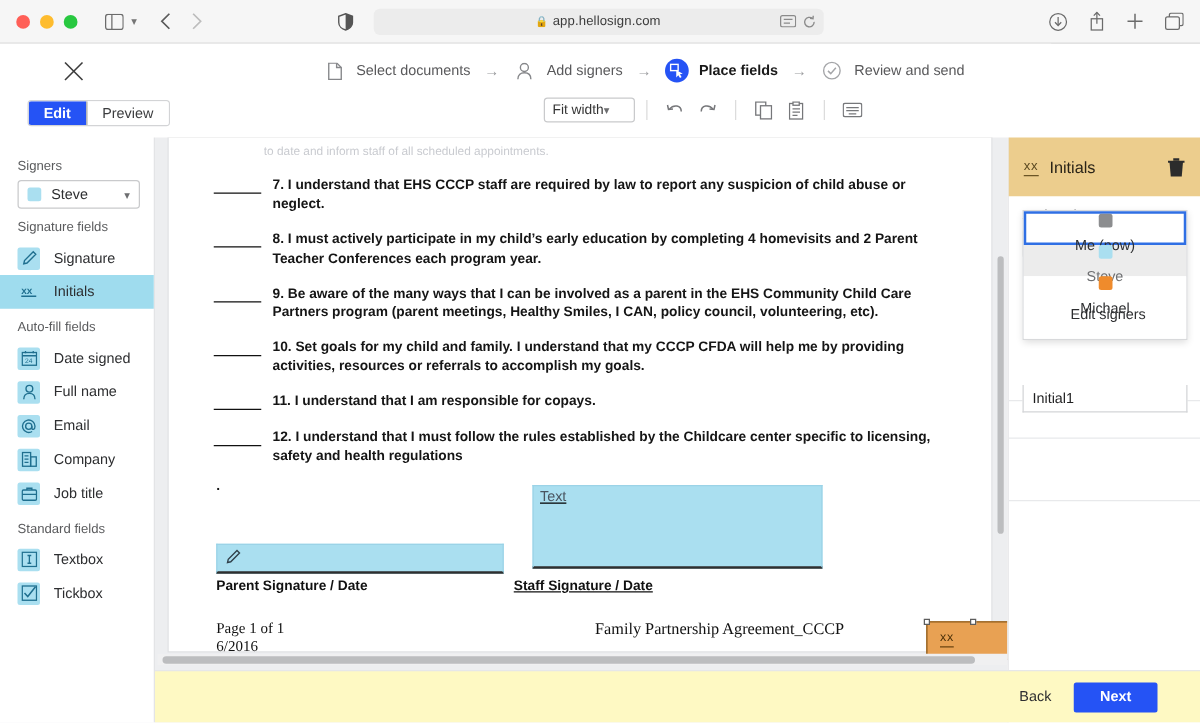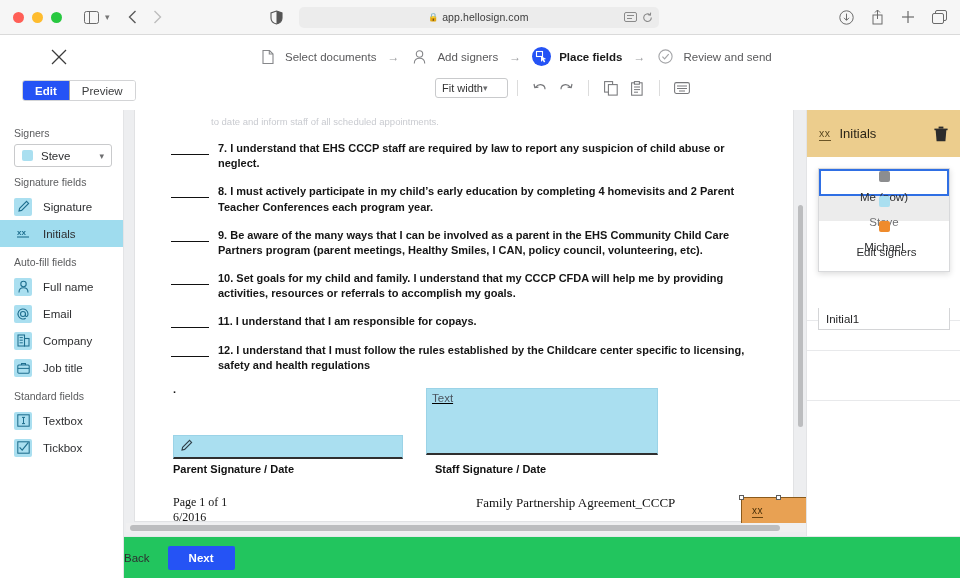--- a/index.html
+++ b/index.html
@@ -140,21 +140,21 @@
   }
   .sig-parent { left: 2px; top: 40px; width: 230px; height: 24px; }
   .pen { position: absolute; left: 6px; top: 3px; color: #30404a; }
   .text-field {
     position: absolute; left: 255px; top: -7px; width: 232px; height: 67px;
     background: #aadff0; border: 1px solid #9bd3e7; border-bottom: 2px solid #2f2f2f; text-decoration: underline;
   }
   .tf-label { font-size: 11.5px; color: #4a5560; margin: 3px 0 0 5px; }
   .sig-cap { position: absolute; font-size: 11px; font-weight: bold; color: #111; top: 68px; }
   .cap-parent { left: 2px; }
-  .cap-staff { left: 264px; }
+  .cap-staff { left: 240px; text-decoration: underline; }
 
   .footer-row { position: relative; margin-top: 14px; height: 44px; }
   .pg { position: absolute; left: 2px; top: 0; font-family: "Liberation Serif", serif;
     font-size: 12px; color: #111; line-height: 1.25; }
   .docname { position: absolute; left: 305px; top: 0; font-family: "Liberation Serif", serif;
     font-size: 13px; color: #111; }
   .initials-field {
     position: absolute; left: 570px; top: 2px; width: 76px; height: 31px;
     background: #e8a153; border: 1.5px solid #8a5a1b;
   }
@@ -223,22 +223,22 @@
     position: absolute; left: 11px; top: 198px; width: 132px; height: 22px;
     border: 1px solid #d4d5d7; border-top: none; background: #fff;
     display: flex; align-items: center; padding: 0 7px;
     font-size: 11.5px; color: #1f1f20;
   }
   .rp-sep { position: absolute; left: 0; width: 154px; height: 1px; background: #e8e9eb; }
 
   
   .bottom {
     position: absolute; left: 124px; bottom: 0; width: 836px; height: 42px;
-    background: #22c55e; border-top: 1px solid #e6e7e9;
-    display: flex; align-items: center; padding-right: 34px; gap: 18px;
+    background: #fef9c3; border-top: 1px solid #e6e7e9;
+    display: flex; align-items: center; justify-content: flex-end; padding-right: 34px; gap: 18px;
   }
   .btn-back { font-size: 11.5px; color: #2d2e30; cursor: pointer; }
   .btn-next {
     background: #2553f5; color: #fff; font-size: 11.5px; font-weight: bold;
     padding: 6px 21px; border-radius: 2px; border: none; cursor: pointer;
     font-family: "Liberation Sans", sans-serif;
   }
   svg { display: block; }
 </style>
 </head>
@@ -461,20 +461,32 @@
         <svg width="17" height="13" viewBox="0 0 17 13">
             <text x="2" y="8" font-family="Liberation Sans, sans-serif" font-size="8" font-weight="bold" fill="#1f6f8f">xx</text>
             <line x1="2" y1="10" x2="14" y2="10" stroke="#1f6f8f" stroke-width="1.1"></line>
           </svg>
       </span>
       <span class="fi-label">Initials</span>
     </div>
 
     <div class="sec-title">Auto-fill fields</div>
 
+    <div class="field-item">
+      <span class="fi-ico">
+        <svg width="13" height="13" viewBox="0 0 13 13">
+            <rect x="0.8" y="2" width="11.4" height="10.2" fill="none" stroke="#1f6f8f" stroke-width="1.05"></rect>
+            <line x1="0.8" y1="4.6" x2="12.2" y2="4.6" stroke="#1f6f8f" stroke-width="1.05"></line>
+            <line x1="3.4" y1="0.8" x2="3.4" y2="2.6" stroke="#1f6f8f" stroke-width="1.05"></line>
+            <line x1="9.6" y1="0.8" x2="9.6" y2="2.6" stroke="#1f6f8f" stroke-width="1.05"></line>
+            <text x="3" y="10.6" font-family="Liberation Sans, sans-serif" font-size="5.3" fill="#1f6f8f">24</text>
+          </svg>
+      </span>
+      <span class="fi-label">Date signed</span>
+    </div>
 
     <div class="field-item">
       <span class="fi-ico">
         <svg width="13" height="13" viewBox="0 0 13 13">
             <circle cx="6.5" cy="4" r="2.7" fill="none" stroke="#1f6f8f" stroke-width="1.1"></circle>
             <path d="M2 12.4 C2 9 4.2 7.7 6.5 7.7 C8.8 7.7 11 9 11 12.4" fill="none" stroke="#1f6f8f" stroke-width="1.1"></path>
           </svg>
       </span>
       <span class="fi-label">Full name</span>
     </div>

